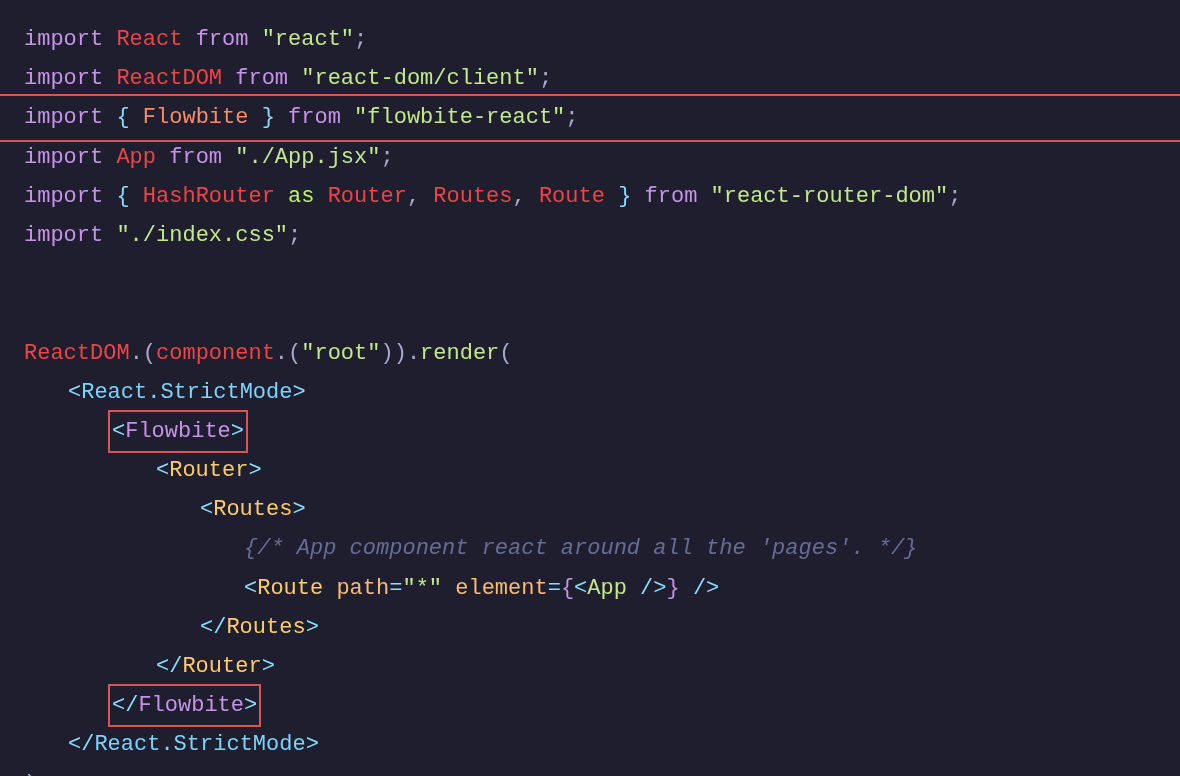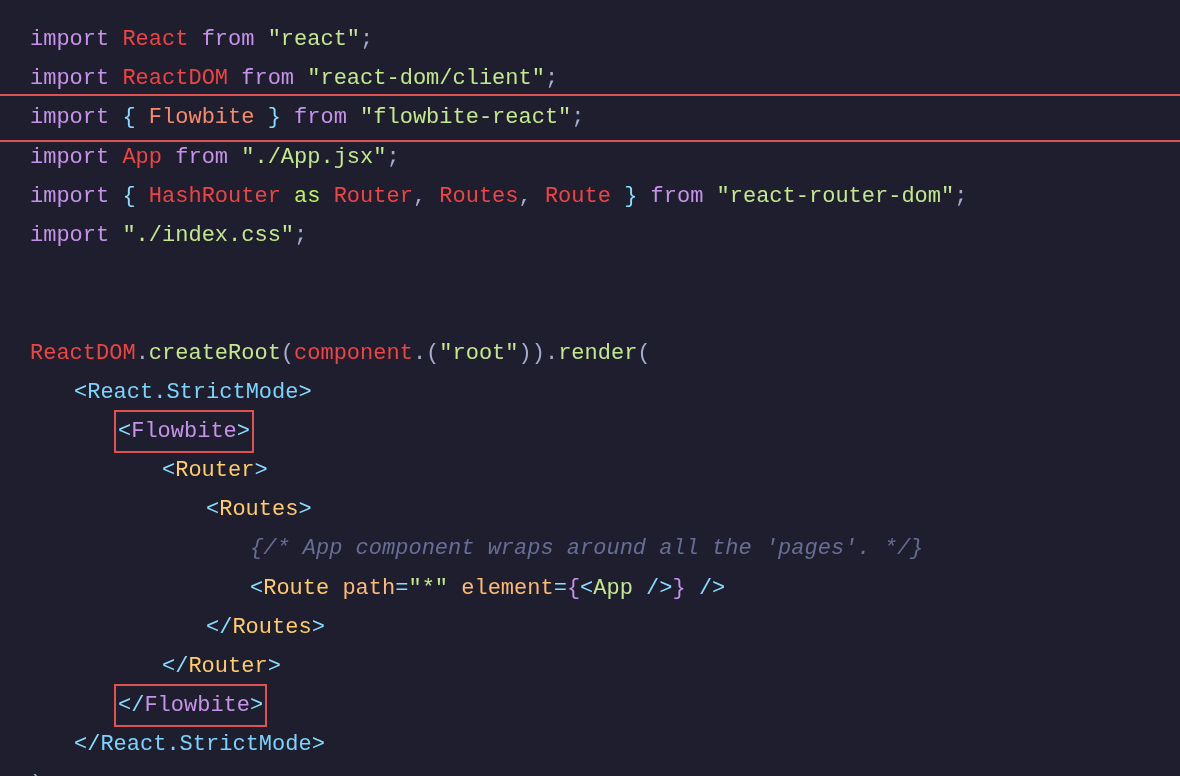--- a/index.html
+++ b/index.html
@@ -21,21 +21,21 @@
     .code-editor {
       background-color: #1e1e2e;
       padding: 20px 0 20px 0;
       height: 100%;
       position: relative;
     }
 
     .code-line {
       display: flex;
       align-items: baseline;
-      padding: 2px 30px;
+      padding: 2px 24px;
       white-space: pre;
       min-height: 38px;
     }
 
     .code-line.empty {
       min-height: 38px;
     }
 
     .highlighted-box {
       position: relative;
@@ -88,41 +88,41 @@
   </div>
 
   <div class="code-line">
     <span class="kw">import </span><span class="str">"./index.css"</span><span class="plain">;</span>
   </div>
 
   <div class="code-line empty">&nbsp;</div>
   <div class="code-line empty">&nbsp;</div>
 
   <div class="code-line">
-    <span class="id">ReactDOM</span><span class="plain">.</span><span class="id-green">createRoot</span><span class="plain">(</span><span class="id">component</span><span class="plain">.</span><span class="plain">(</span><span class="str">"root"</span><span class="plain">)).</span><span class="id-green">render</span><span class="plain">(</span>
+    <span class="id">ReactDOM</span><span class="plain">.</span><span class="plain">(</span><span class="id">component</span><span class="plain">.</span><span class="plain">(</span><span class="str">"root"</span><span class="plain">)).</span><span class="id-green">render</span><span class="plain">(</span>
   </div>
 
   <div class="code-line">
     <span style="display:inline-block;width:44px"></span><span class="tag-bracket">&lt;</span><span class="tag-name-react">React.StrictMode</span><span class="tag-bracket">&gt;</span>
   </div>
 
   <div class="code-line">
     <span style="display:inline-block;width:88px"></span><span class="highlighted-box" style="display:inline-flex;align-items:baseline;"><span class="tag-bracket">&lt;</span><span class="tag-name-flowbite">Flowbite</span><span class="tag-bracket">&gt;</span></span>
   </div>
 
   <div class="code-line">
     <span style="display:inline-block;width:132px"></span><span class="tag-bracket">&lt;</span><span class="tag-name-router">Router</span><span class="tag-bracket">&gt;</span>
   </div>
 
   <div class="code-line">
     <span style="display:inline-block;width:176px"></span><span class="tag-bracket">&lt;</span><span class="tag-name-router">Routes</span><span class="tag-bracket">&gt;</span>
   </div>
 
   <div class="code-line">
-    <span style="display:inline-block;width:220px"></span><span class="comment">{/* App component wraps around all the 'pages'. */}</span>
+    <span style="display:inline-block;width:220px"></span><span class="comment">{/* App component react around all the 'pages'. */}</span>
   </div>
 
   <div class="code-line">
     <span style="display:inline-block;width:220px"></span><span class="tag-bracket">&lt;</span><span class="tag-name-router">Route </span><span class="attr-name">path</span><span class="attr-punct">=</span><span class="str">"*"</span><span class="plain"> </span><span class="attr-name">element</span><span class="attr-punct">=</span><span class="jsx-expr">{</span><span class="tag-bracket">&lt;</span><span class="id-green">App </span><span class="tag-bracket">/&gt;</span><span class="jsx-expr">}</span><span class="plain"> </span><span class="tag-bracket">/&gt;</span>
   </div>
 
   <div class="code-line">
     <span style="display:inline-block;width:176px"></span><span class="tag-bracket">&lt;/</span><span class="tag-name-router">Routes</span><span class="tag-bracket">&gt;</span>
   </div>
 

